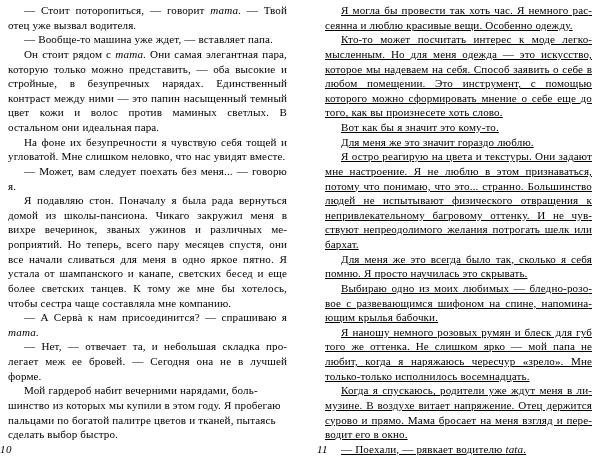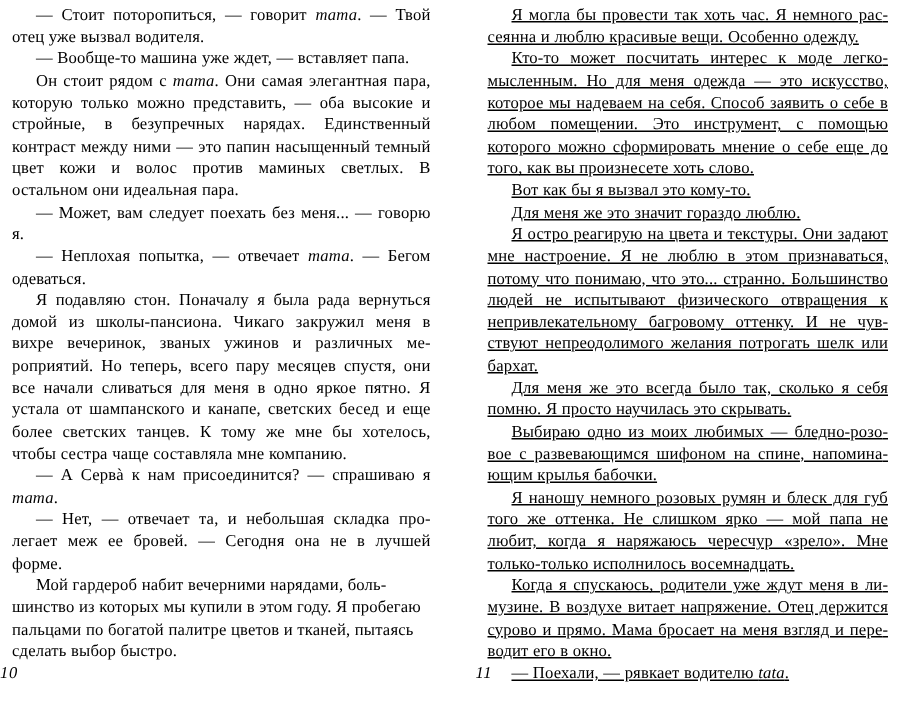--- a/index.html
+++ b/index.html
@@ -71,35 +71,35 @@
 </head>
 <body>
 
 <div class="spread">
 
   <div class="page page-left">
     <div class="textblock">
       <p>— Стоит поторопиться, — говорит <i>тата</i>. — Твой отец уже вызвал водителя.</p>
       <p>— Вообще-то машина уже ждет, — вставляет папа.</p>
       <p>Он стоит рядом с <i>тата</i>. Они самая элегантная пара, которую только можно представить, — оба высокие и стройные, в безупречных нарядах. Един­ственный контраст между ними — это папин насы­щенный темный цвет кожи и волос против маминых светлых. В остальном они идеальная пара.</p>
+      <p>На фоне их безупречности я чувствую себя тощей и угловатой. Мне слишком неловко, что нас увидят вместе.</p>
       <p>— Может, вам следует поехать без меня... — го­ворю я.</p>
-      <p>— Неплохая попытка, — отвечает <i>тата</i>. — Бегом одеваться.</p>
       <p>Я подавляю стон. Поначалу я была рада вернуться домой из школы-пансиона. Чикаго закружил меня в вихре вечеринок, званых ужинов и различных ме­роприятий. Но теперь, всего пару месяцев спустя, они все начали сливаться для меня в одно яркое пятно. Я устала от шампанского и канапе, светских бесед и еще более светских танцев. К тому же мне бы хотелось, чтобы сестра чаще составляла мне ком­панию.</p>
       <p>— А Сервà к нам присоединится? — спрашиваю я <i>тата</i>.</p>
       <p>— Нет, — отвечает та, и небольшая складка про­легает меж ее бровей. — Сегодня она не в лучшей форме.</p>
       <p>Мой гардероб набит вечерними нарядами, боль­шинство из которых мы купили в этом году. Я про­бегаю пальцами по богатой палитре цветов и тканей, пытаясь сделать выбор быстро.</p>
     </div>
     <div class="folio">10</div>
   </div>
 
   <div class="page page-right">
     <div class="textblock">
       <p>Я могла бы провести так хоть час. Я немного рас­сеянна и люблю красивые вещи. Особенно одежду.</p>
       <p>Кто-то может посчитать интерес к моде легко­мысленным. Но для меня одежда — это искусство, которое мы надеваем на себя. Способ заявить о себе в любом помещении. Это инструмент, с помощью которого можно сформировать мнение о себе еще до того, как вы произнесете хоть слово.</p>
-      <p>Вот как бы я вызвал это кому-то.</p>
+      <p>Вот как бы я значит это кому-то.</p>
       <p>Для меня же это значит гораздо люблю.</p>
       <p>Я остро реагирую на цвета и текстуры. Они зада­ют мне настроение. Я не люблю в этом признаваться, потому что понимаю, что это... странно. Большин­ство людей не испытывают физического отвращения к непривлекательному багровому оттенку. И не чув­ствуют непреодолимого желания потрогать шелк или бархат.</p>
       <p>Для меня же это всегда было так, сколько я себя помню. Я просто научилась это скрывать.</p>
       <p>Выбираю одно из моих любимых — бледно-розо­вое с развевающимся шифоном на спине, напомина­ющим крылья бабочки.</p>
       <p>Я наношу немного розовых румян и блеск для губ того же оттенка. Не слишком ярко — мой папа не любит, когда я наряжаюсь чересчур «зрело». Мне только-только исполнилось восемнадцать.</p>
       <p>Когда я спускаюсь, родители уже ждут меня в ли­музине. В воздухе витает напряжение. Отец держится сурово и прямо. Мама бросает на меня взгляд и пере­водит его в окно.</p>
       <p>— Поехали, — рявкает водителю <i>tata</i>.</p>
 
     </div>
     <div class="folio">11</div>

